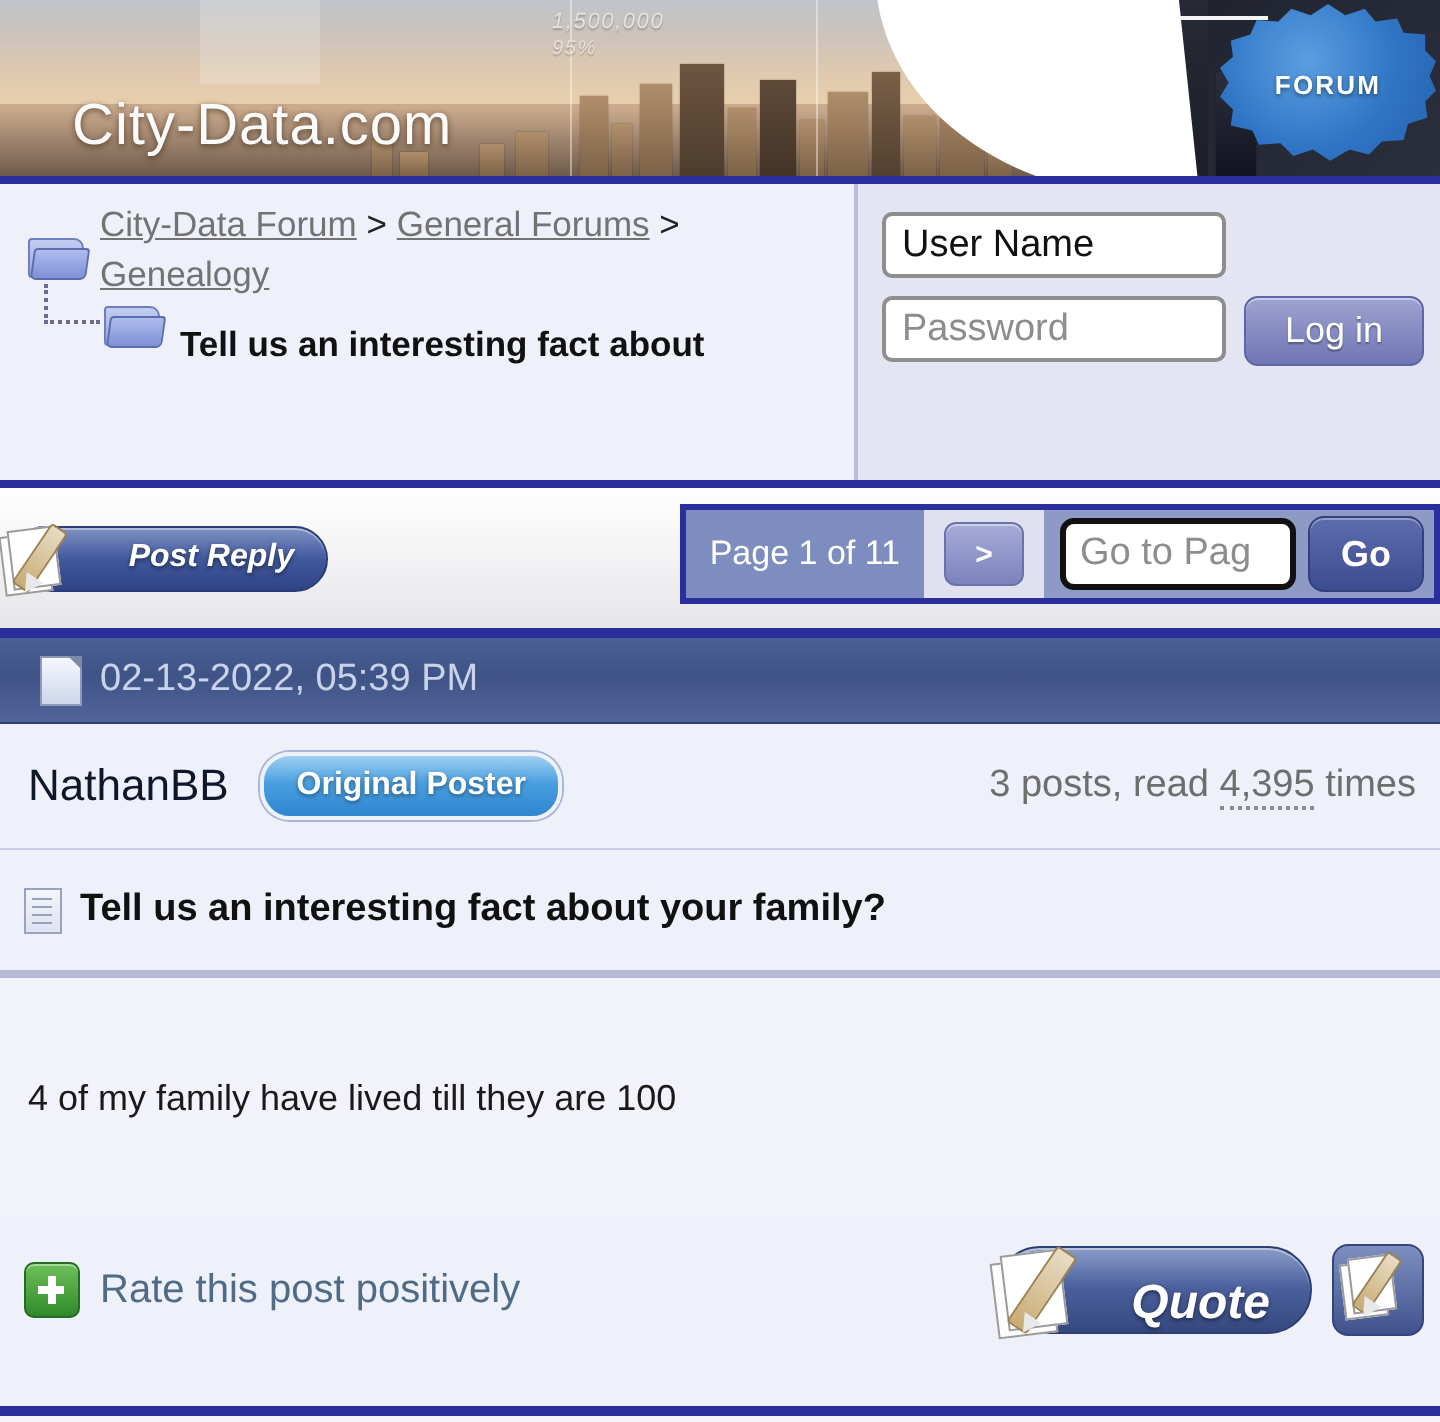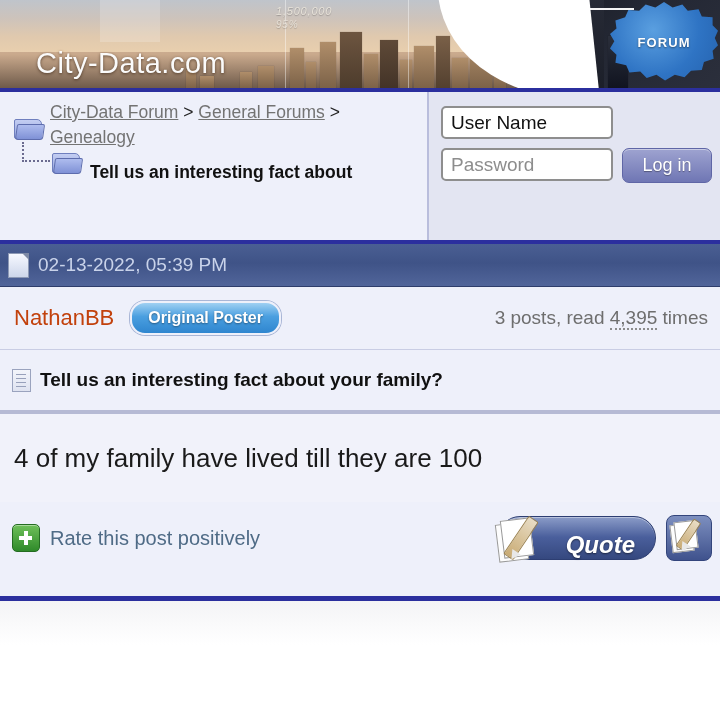--- a/index.html
+++ b/index.html
@@ -292,21 +292,21 @@
     cursor: pointer;
     box-shadow: inset 0 1px 0 rgba(255,255,255,.35);
   }
 
   
   .post { background: #eef0fa; }
   .post-head {
     height: 42px;
     background: linear-gradient(#4a5f93 0%, #3f5387 45%, #51659a 100%);
     display: flex; align-items: center;
-    padding-left: 8px;
+    padding-left: 20px;
     border-bottom: 1px solid #2e3d6b;
   }
   .doc-icon {
     width: 19px; height: 23px;
     background: linear-gradient(#f6f8ff,#cdd6ea);
     border: 1px solid #8d99b5;
     position: relative;
     margin-right: 9px;
   }
   .doc-icon::after {
@@ -317,21 +317,21 @@
   .post-date { color: #c9d3ea; font-size: 19px; }
 
   .post-meta {
     height: 62px;
     display: flex; align-items: center;
     padding: 0 12px 0 14px;
     background: #eef0fa;
     border-bottom: 1px solid #c9cde4;
   }
   .username {
-    color: #c2410c; font-size: 22px; margin-right: 16px;
+    color: #0f172a; font-size: 22px; margin-right: 16px;
   }
   .op-badge {
     height: 30px; padding: 0 16px;
     border-radius: 15px;
     background: linear-gradient(#9fd0f2 0%, #4a9fe0 45%, #2f86cf 100%);
     border: 2px solid #eef0fa;
     box-shadow: 0 0 0 1px #a9b6d6;
     display: flex; align-items: center;
     color: #ffffff; font-size: 16px; font-weight: bold;
     text-shadow: 0 1px 2px rgba(0,0,0,.4);
@@ -362,23 +362,23 @@
     content: ""; position: absolute; left: 3px; top: 4px;
     width: 10px; height: 1px; background: #98a1bb;
     box-shadow: 0 4px 0 #98a1bb, 0 8px 0 #98a1bb, 0 12px 0 #98a1bb;
   }
   .post-title span.t {
     font-size: 19px; font-weight: bold; color: #111;
   }
   .post-body {
     min-height: 88px;
     display: flex; align-items: center;
-    padding: 0 14px;
+    padding: 16px 14px;
     background: #f1f2fa;
-    font-size: 26px; color: #1a1a1a;
+    font-size: 18px; color: #1a1a1a;
   }
   .post-actions {
     height: 72px;
     background: #eef0fa;
     display: flex; align-items: center;
     padding: 0 8px 0 12px;
     position: relative;
   }
   .rate {
     display: flex; align-items: center; gap: 10px; cursor: pointer;
@@ -537,20 +537,42 @@
 
     <div class="loginbox">
       <div class="field">User Name</div>
       <div class="pwrow">
         <div class="field placeholder">Password</div>
         <div class="loginbtn">Log in</div>
       </div>
     </div>
   </div>
 
+  <div class="toolbar">
+    <div class="postreply">
+      <div class="penpaper">
+        <div class="sheet s1"></div>
+        <div class="sheet s2"></div>
+        <div class="pen"></div>
+        <div class="nib"></div>
+      </div>
+      <span>Post Reply</span>
+    </div>
+
+    <div class="pagenav">
+      <div class="pg-label">Page 1 of 11</div>
+      <div class="pg-next-wrap">
+        <div class="pg-next">&gt;</div>
+      </div>
+      <div class="pg-gowrap">
+        <div class="pg-input">Go to Pag</div>
+        <div class="pg-go">Go</div>
+      </div>
+    </div>
+  </div>
 
   <div class="post">
     <div class="post-head">
       <div class="doc-icon"></div>
       <div class="post-date">02-13-2022, 05:39 PM</div>
     </div>
 
     <div class="post-meta">
       <div class="username">NathanBB</div>
       <div class="op-badge">Original Poster</div>

